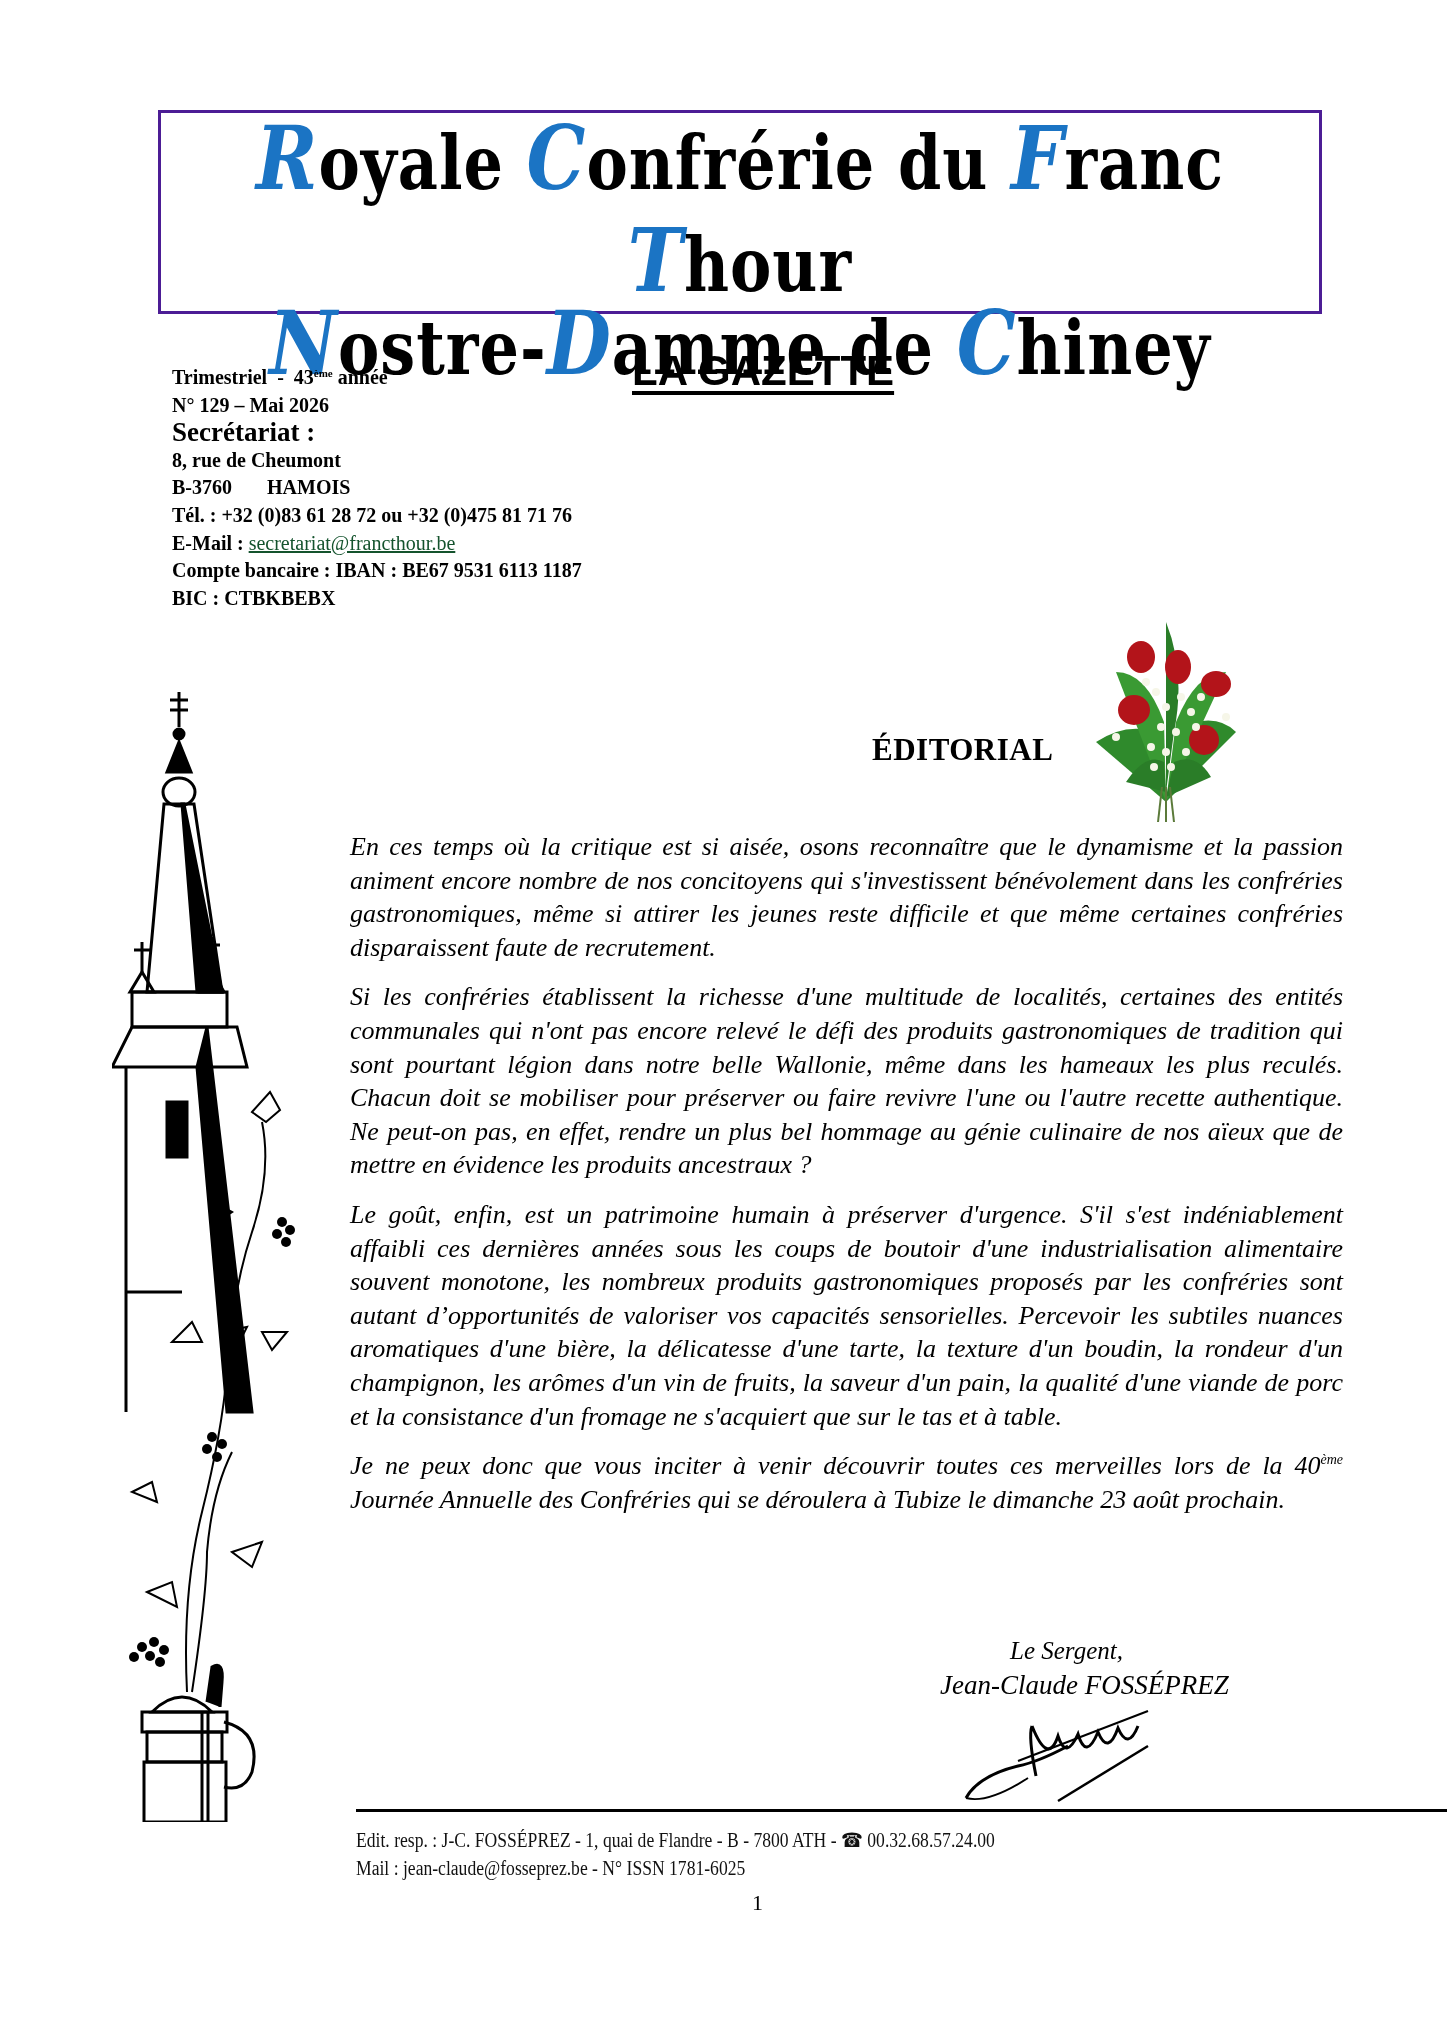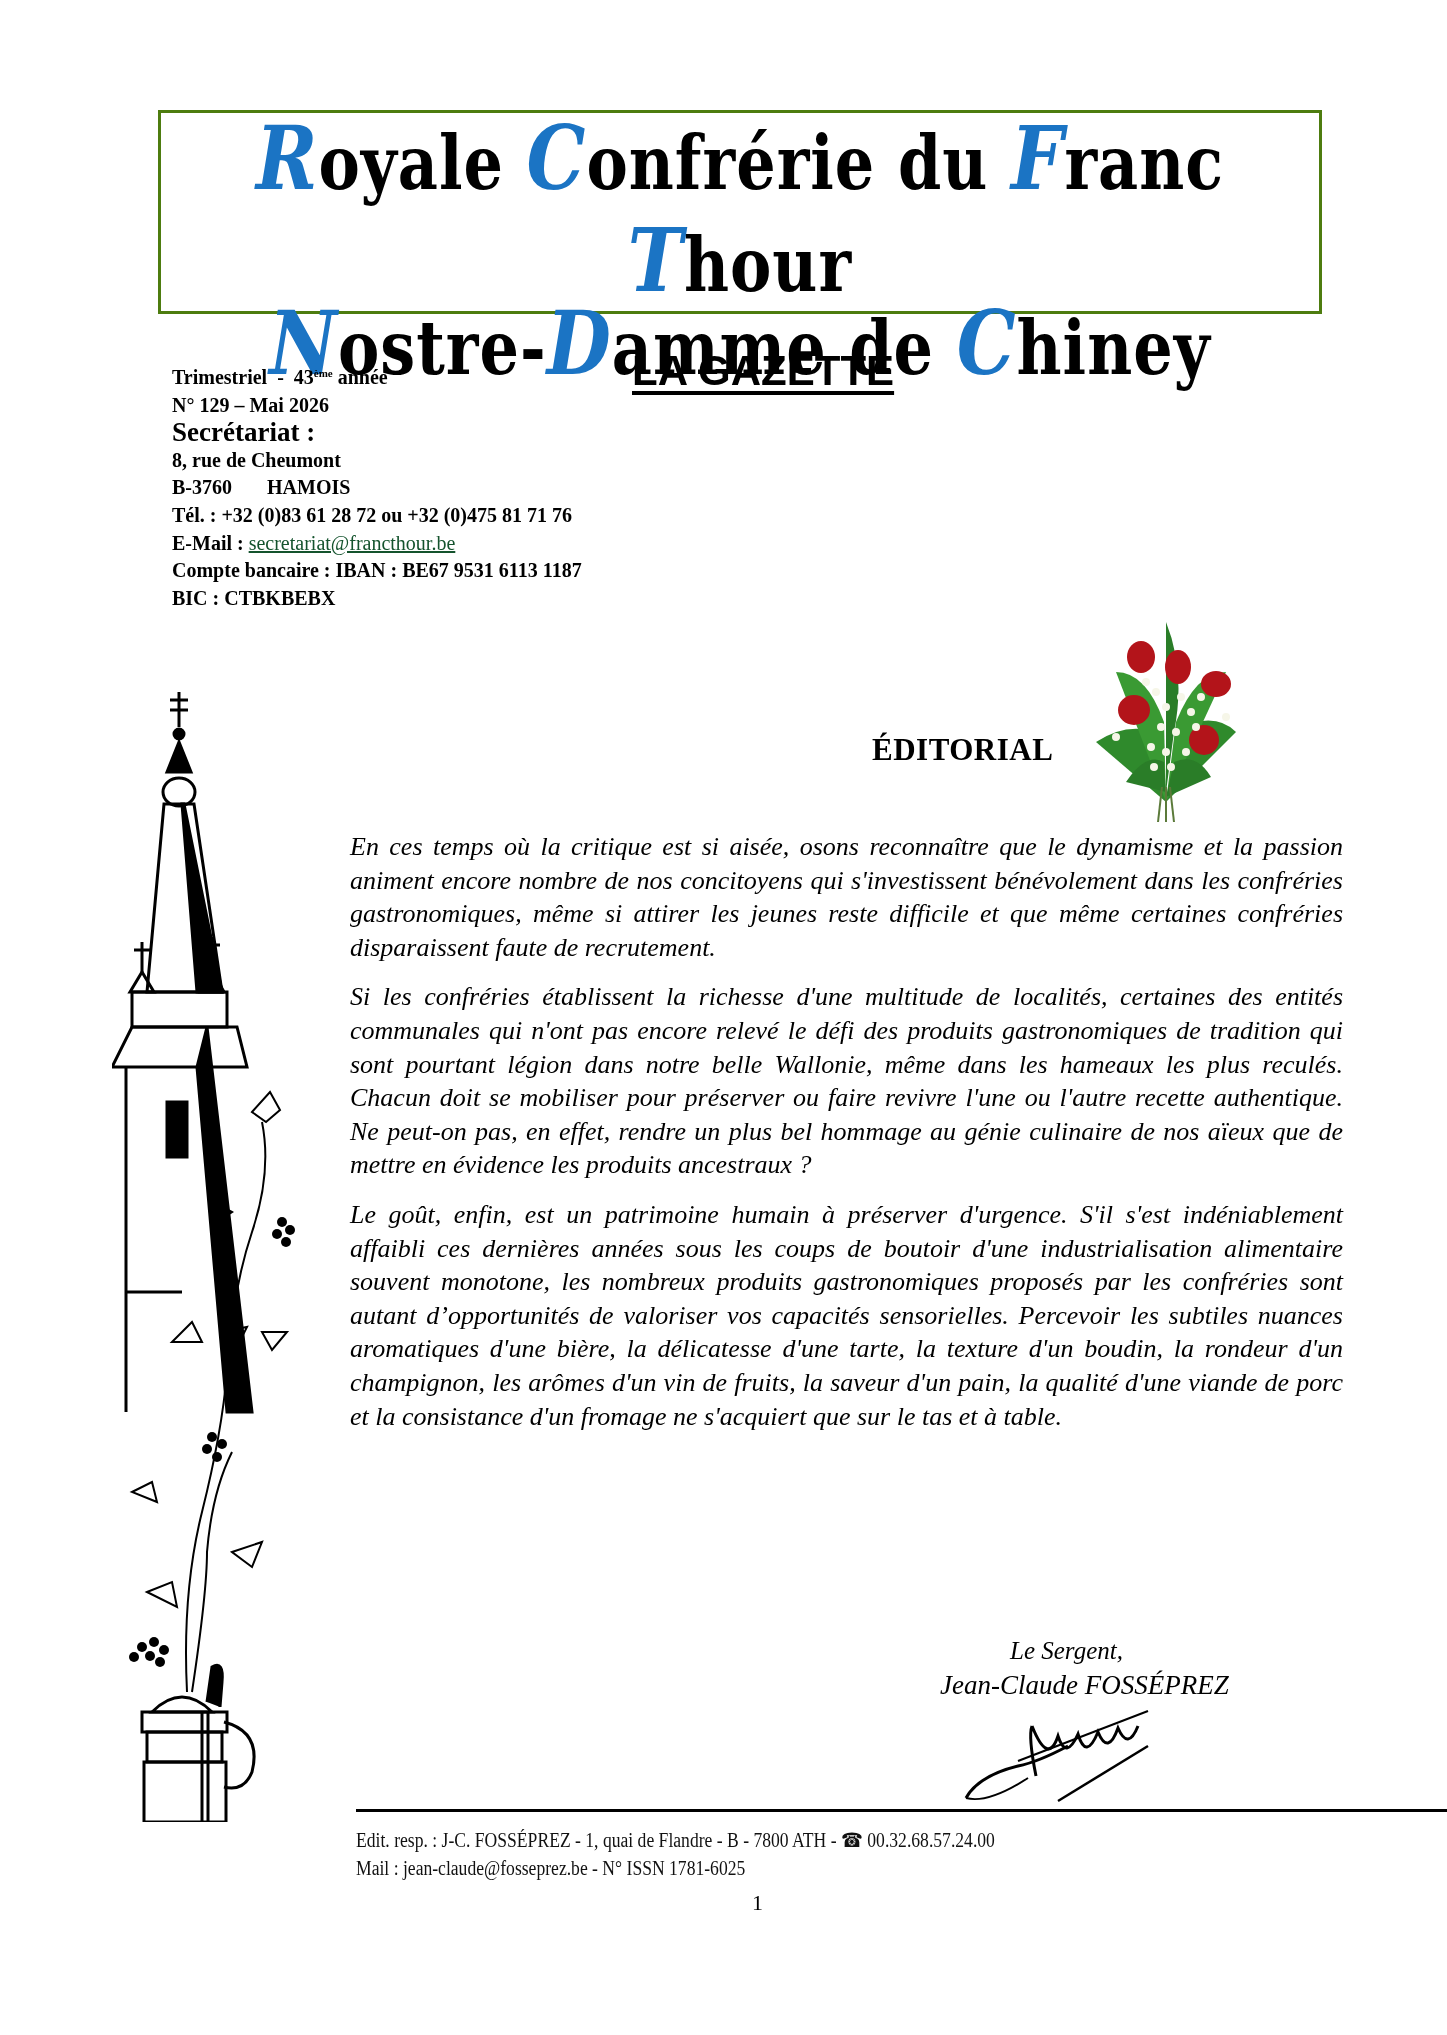--- a/index.html
+++ b/index.html
@@ -1,19 +1,19 @@
 <!DOCTYPE html>
 <html><head>
 <meta charset="utf-8">
 <style>
   html, body { margin:0; padding:0; background:#ffffff; }
   body { width:1447px; height:2035px; position:relative; overflow:hidden; font-family:"Liberation Serif", serif; color:#000; }
 
   
-  .masthead { position:absolute; left:158px; top:110px; width:1164px; height:204px; border:3px solid #4d7c0f; box-sizing:border-box; text-align:center; }
+  .masthead { position:absolute; left:158px; top:110px; width:1164px; height:204px; border:3px solid #4c1d95; box-sizing:border-box; text-align:center; }
   .mast-line { font-family:"DejaVu Serif", serif; font-weight:bold; color:#000; letter-spacing:1px; }
   .mast-line.l1 { font-size:62px; margin-top:14px; line-height:80px; transform:scaleY(1.2); }
   .mast-line.l2 { font-size:62px; line-height:80px; margin-top:6px; transform:scaleY(1.2); }
   .mast-line .cap { color:#1b74c4; font-size:74px; font-style:italic; }
 
   
   .gazette { position:absolute; left:604px; top:347px; font-family:"Liberation Sans", sans-serif; font-weight:bold; font-size:42px; text-decoration:underline; text-decoration-thickness:4px; text-underline-offset:6px;margin-left:28px; }
 
   
   .info { position:absolute; left:172px; top:364px; font-family:"Liberation Serif", serif; font-weight:bold; font-size:20px; line-height:27.6px; }
@@ -113,20 +113,21 @@
       <circle cx="68" cy="155" r="4"></circle>
   </g>
 </svg>
 
 <div class="editorial-title">ÉDITORIAL</div>
 
 <div class="editorial">
   <p>En ces temps où la critique est si aisée, osons reconnaître que le dynamisme et la passion animent encore nombre de nos concitoyens qui s'investissent bénévolement dans les confréries gastronomiques, même si attirer les jeunes reste difficile et que même certaines confréries disparaissent faute de recrutement.</p>
   <p>Si les confréries établissent la richesse d'une multitude de localités, certaines des entités communales qui n'ont pas encore relevé le défi des produits gastronomiques de tradition qui sont pourtant légion dans notre belle Wallonie, même dans les hameaux les plus reculés. Chacun doit se mobiliser pour préserver ou faire revivre l'une ou l'autre recette authentique. Ne peut-on pas, en effet, rendre un plus bel hommage au génie culinaire de nos aïeux que de mettre en évidence les produits ancestraux ?</p>
   <p>Le goût, enfin, est un patrimoine humain à préserver d'urgence. S'il s'est indéniablement affaibli ces dernières années sous les coups de boutoir d'une industrialisation alimentaire souvent monotone, les nombreux produits gastronomiques proposés par les confréries sont autant d’opportunités de valoriser vos capacités sensorielles. Percevoir les subtiles nuances aromatiques d'une bière, la délicatesse d'une tarte, la texture d'un boudin, la rondeur d'un champignon, les arômes d'un vin de fruits, la saveur d'un pain, la qualité d'une viande de porc et la consistance d'un fromage ne s'acquiert que sur le tas et à table.</p>
+  <p><span>Je ne peux donc que vous inciter à venir découvrir toutes ces merveilles lors de la 40</span><sup>ème</sup><span> Journée Annuelle des Confréries qui se déroulera à Tubize le dimanche 23 août prochain.</span></p>
 </div>
 
 <div class="sig-role">Le Sergent,</div>
 <div class="sig-name">Jean-Claude FOSSÉPREZ</div>
 <svg class="sig-scrawl" viewBox="0 0 210 100">
   <path d="M8 92 Q20 70 60 60 Q80 56 110 40" fill="none" stroke="#000" stroke-width="3"></path>
   <path d="M8 92 Q30 98 70 72" fill="none" stroke="#000" stroke-width="2"></path>
   <path d="M78 70 Q70 30 74 20 M74 20 Q90 60 100 30 Q108 55 120 28 Q128 55 140 26 Q150 50 160 22 Q170 45 180 20" fill="none" stroke="#000" stroke-width="3"></path>
   <path d="M60 55 L190 5" fill="none" stroke="#000" stroke-width="2"></path>
   <path d="M100 95 L190 40" fill="none" stroke="#000" stroke-width="2.5"></path>

